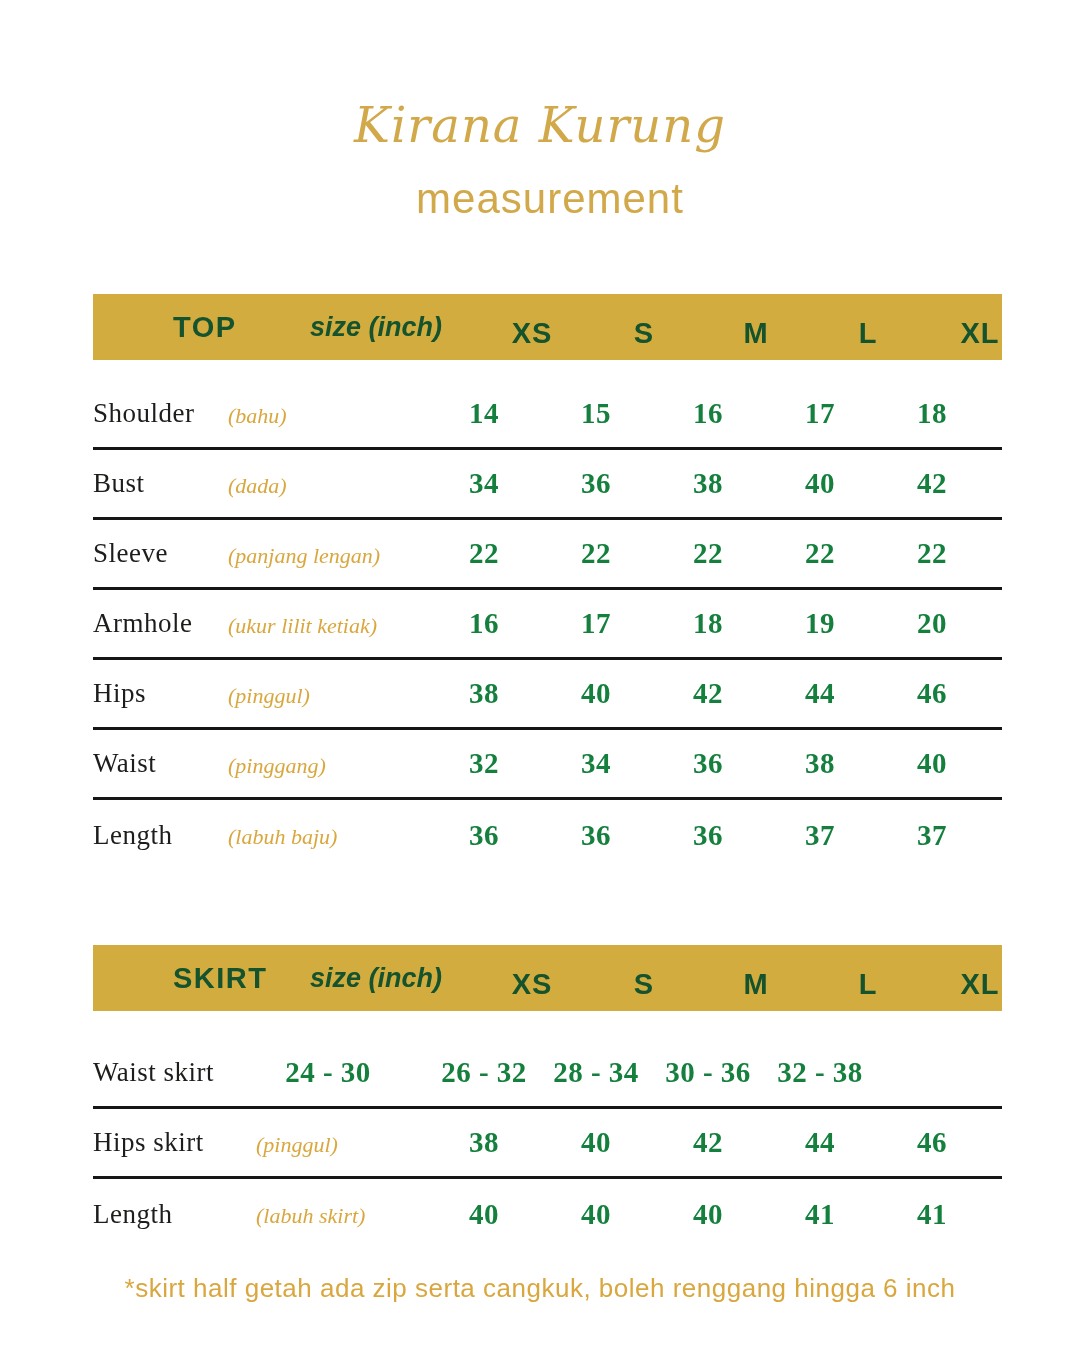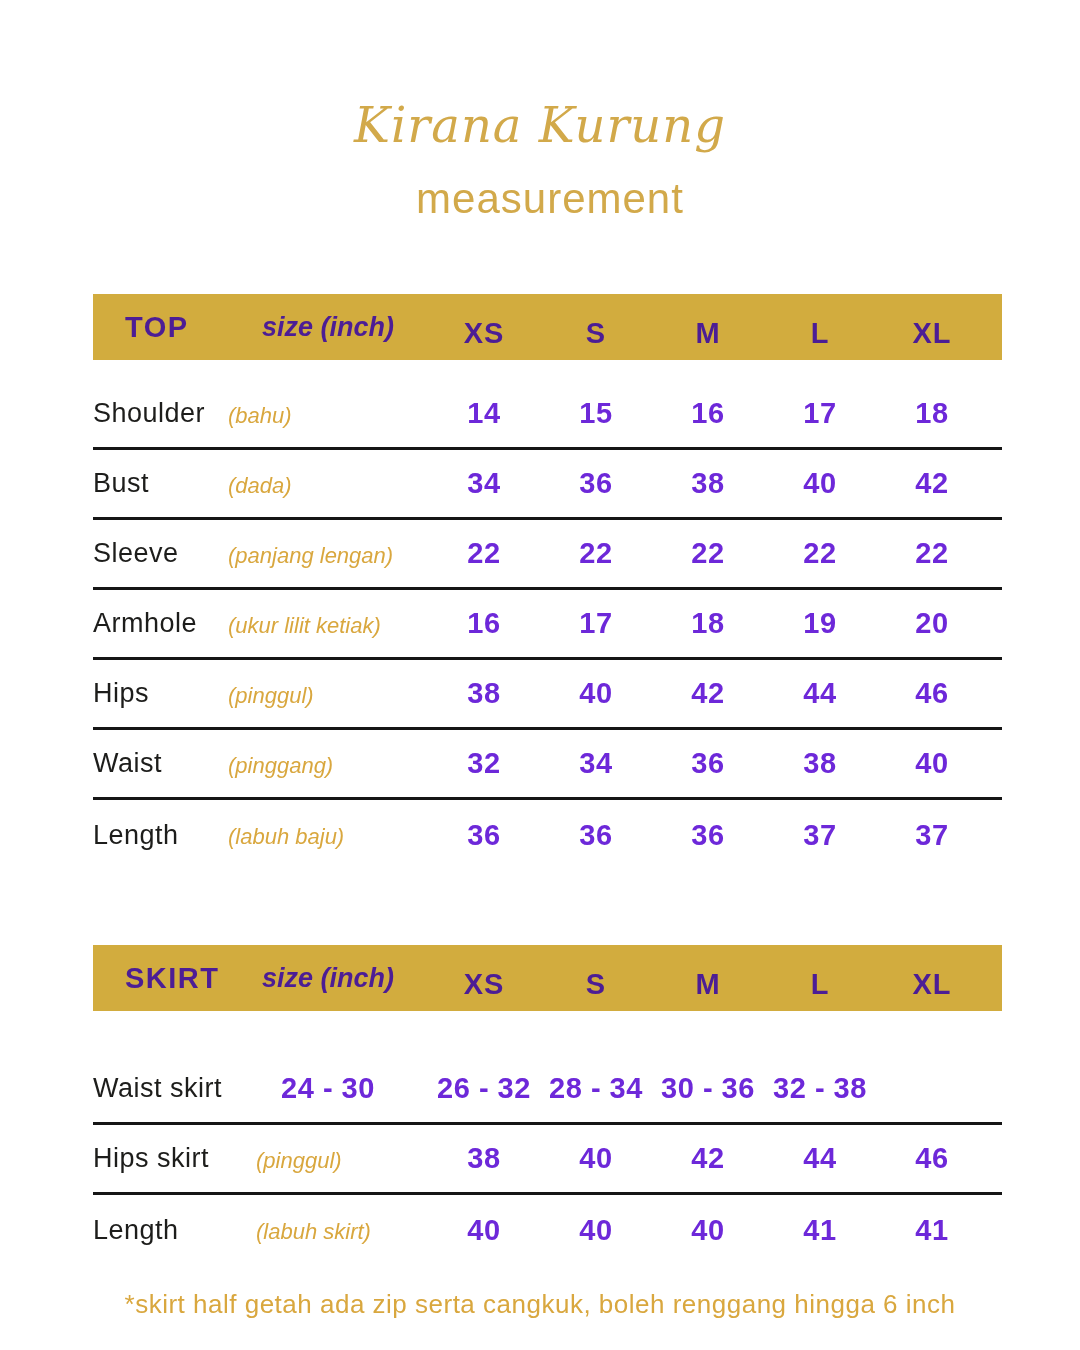--- a/index.html
+++ b/index.html
@@ -34,40 +34,41 @@
     width:909px;margin-left:93px;
   }
   .size-table[data-table-index="0"]{margin-top:74px;}
   .size-table[data-table-index="1"]{margin-top:75px;}
   .table-head{
     display:grid;
     grid-template-columns:135px 200px repeat(5,112px);
     align-items:center;
     height:66px;
     background:var(--gold-bar);
-    color:#4c1d95;
+    color:#14532d;
+    padding-left:48px;
   }
   .tname{padding-left:32px;font-size:29px;font-weight:700;letter-spacing:1.5px;}
   .unit{font-size:27px;font-weight:700;font-style:italic;text-align:center;}
   .size-col{font-size:29px;font-weight:700;text-align:center;letter-spacing:1px;margin-top:12px;}
-  .trows{display:block;}
+  .trows{display:block;font-family:Liberation Serif, serif;}
   .size-table[data-table-index="0"] .trows{padding-top:20px;}
-  .size-table[data-table-index="1"] .trows{padding-top:44px;}
+  .size-table[data-table-index="1"] .trows{padding-top:28px;}
   .trow{
     display:grid;
     grid-template-columns:135px 200px repeat(5,112px);
     align-items:center;
     height:70px;
     border-bottom:3px solid var(--line);
   }
   .trow:last-child{border-bottom:none;}
   .rlabel{font-size:27px;color:var(--ink);letter-spacing:0.5px;white-space:nowrap;}
   .rsub{font-size:22px;font-style:italic;color:var(--gold-accent);white-space:nowrap;padding-top:4px;}
   .size-table[data-table-index="1"] .rsub{padding-left:28px;}
-  .rval{font-size:29px;font-weight:700;color:#6d28d9;text-align:center;letter-spacing:0.5px;white-space:nowrap;}
+  .rval{font-size:29px;font-weight:700;color:#15803d;text-align:center;letter-spacing:0.5px;white-space:nowrap;}
   .footnote{
     margin-top:24px;
     text-align:center;
     font-size:26px;
     color:var(--gold-accent);
     letter-spacing:0.5px;
   }
 </style>
 </head>
 <body>

